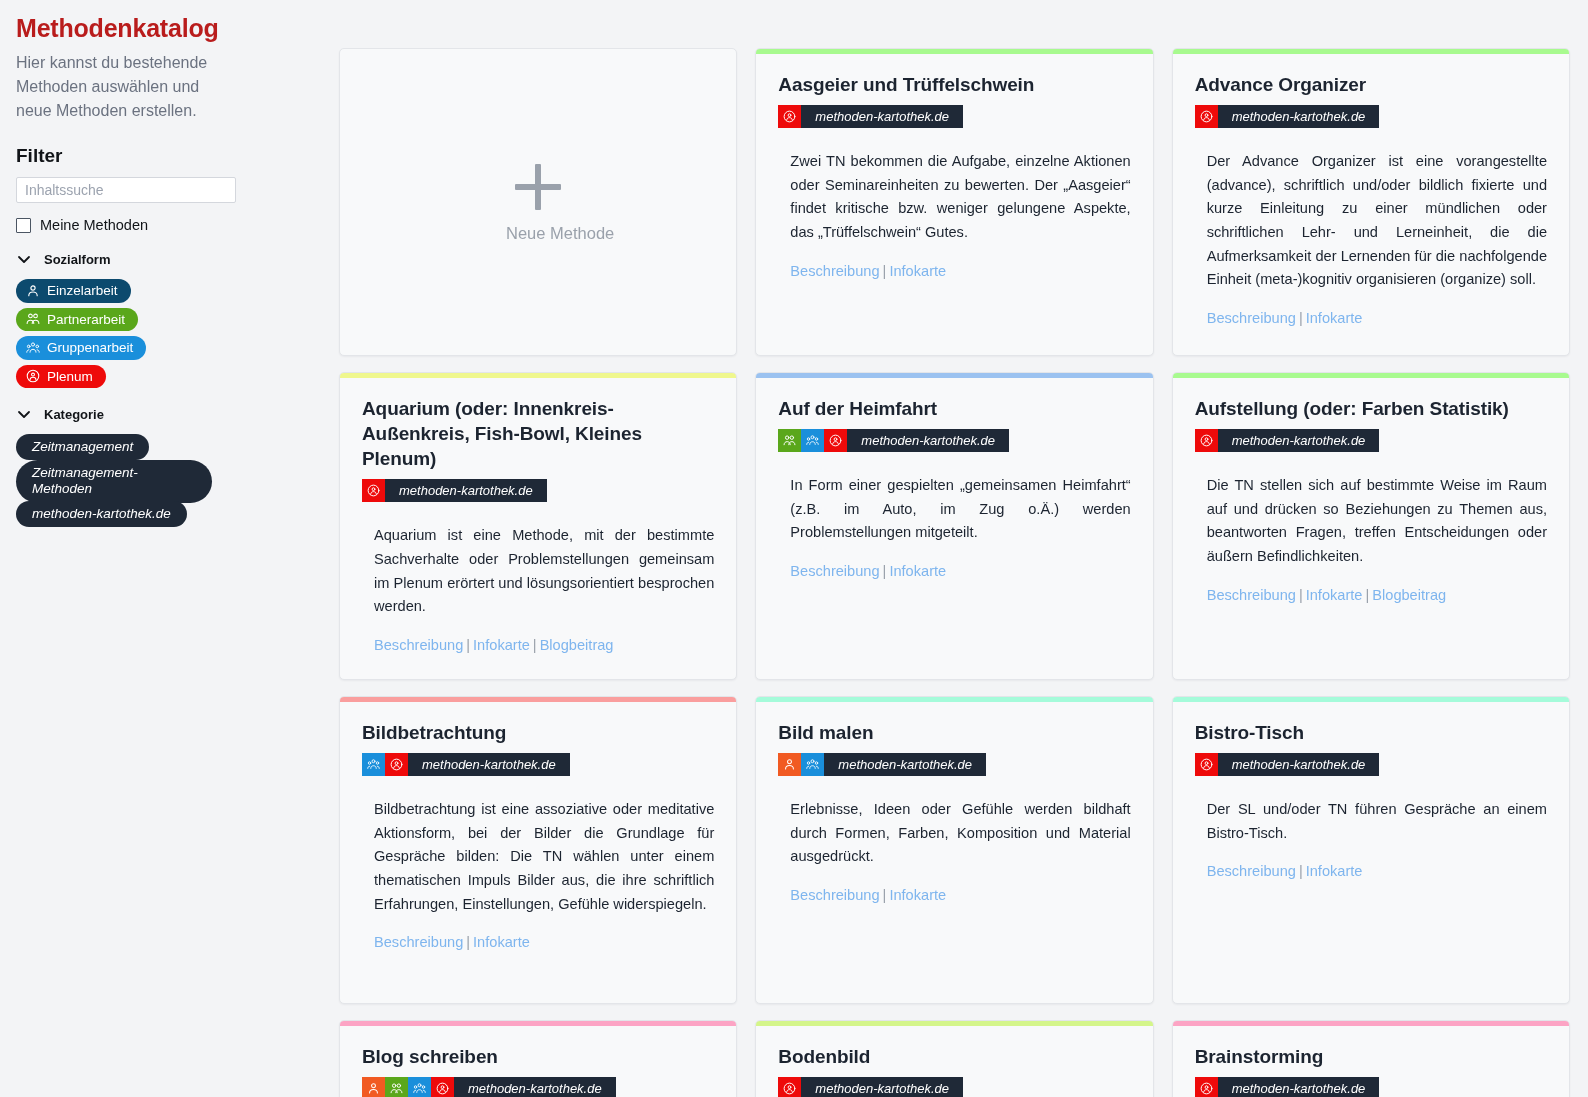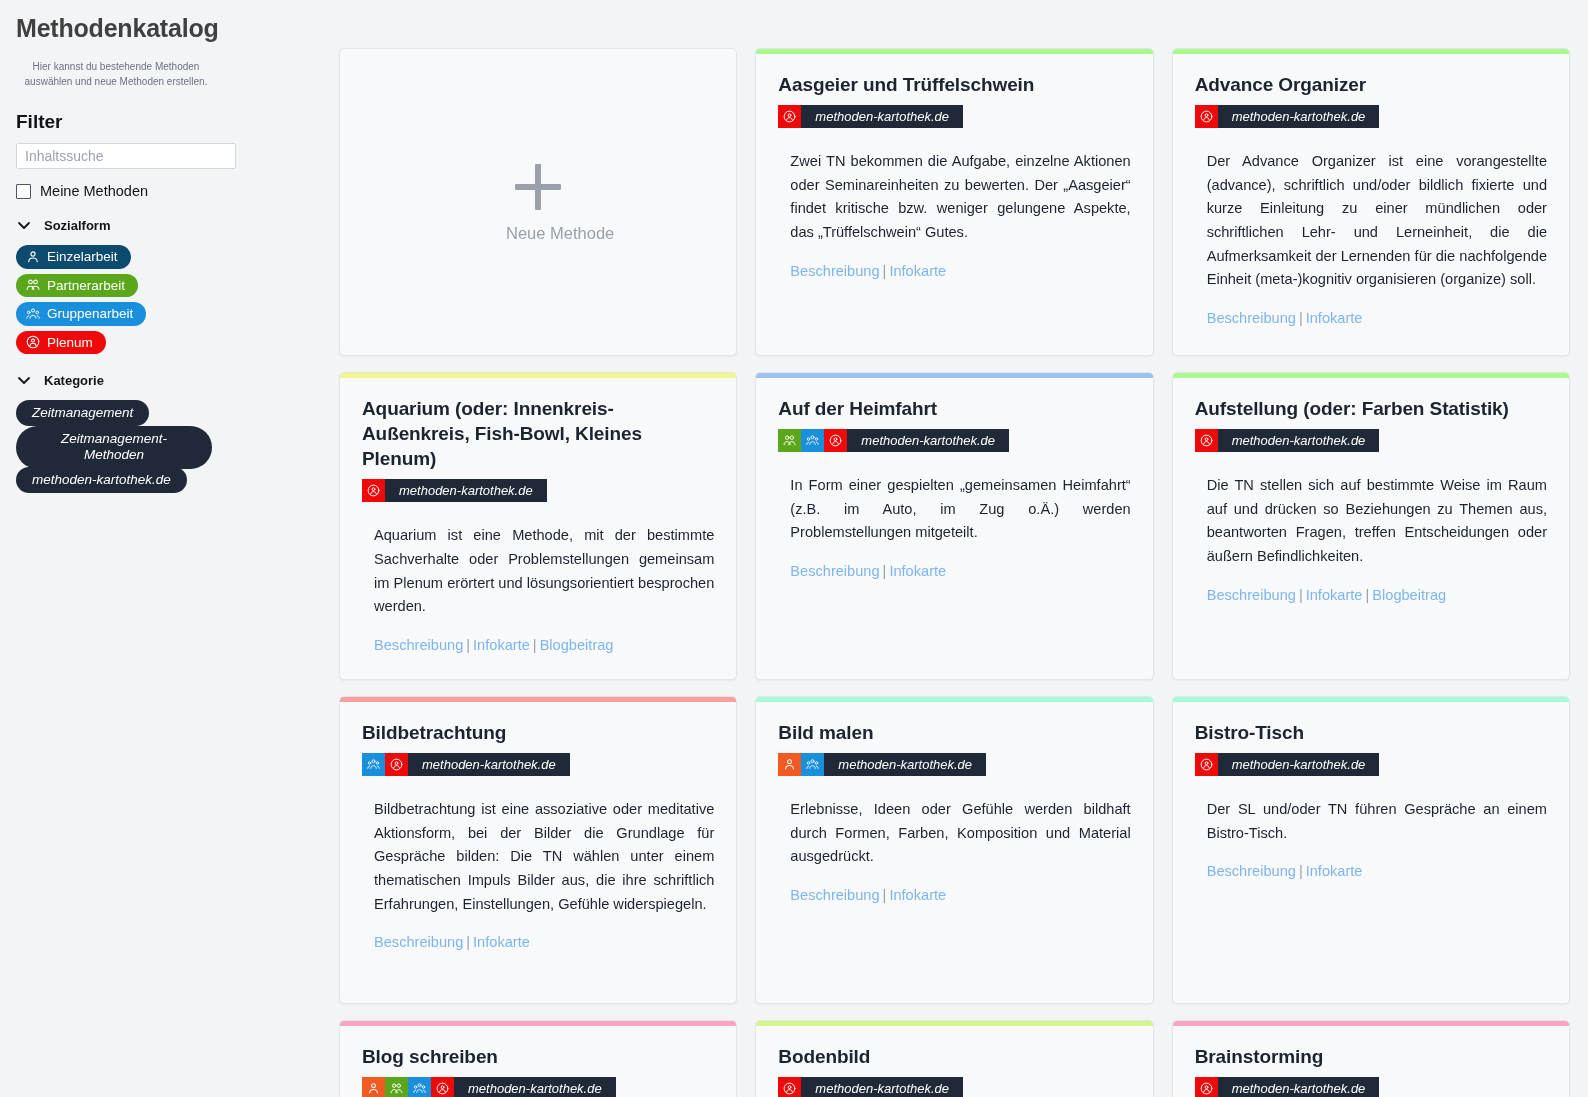--- a/index.html
+++ b/index.html
@@ -19,31 +19,30 @@
   
   .sidebar {
     width: 335px;
     flex: 0 0 335px;
     padding: 14px 16px 0 16px;
     background: #f3f4f6;
   }
   .app-title {
     font-size: 25px;
     font-weight: bold;
-    color: #404040;
+    color: #b91c1c;
     margin: 0 0 6px 0;
     letter-spacing: -0.2px;
   }
   .app-subtitle {
-    font-size: 10px;
+    font-size: 16px;
     line-height: 1.5;
     color: #6b7280;
-    margin: 16px 0 22px 0;
+    margin: 8px 0 22px 0;
     max-width: 200px;
-    text-align: center;
   }
   .filter-heading {
     font-size: 19px;
     font-weight: bold;
     color: #111418;
     margin: 0 0 10px 0;
   }
   .search-input {
     display: block;
     width: 220px;
@@ -104,21 +103,20 @@
 
   .tag-list { display: flex; flex-direction: column; align-items: flex-start; gap: 4px; }
   .tag {
     background: #1f2937;
     color: #ffffff;
     border-radius: 999px;
     font-style: italic;
     font-size: 13.5px;
     padding: 5px 16px;
     line-height: 1.2;
-    text-align: center;
     max-width: 196px;
   }
 
   
   .main {
     flex: 1 1 auto;
     padding: 48px 18px 0 4px;
     overflow: hidden;
   }
   .grid {

